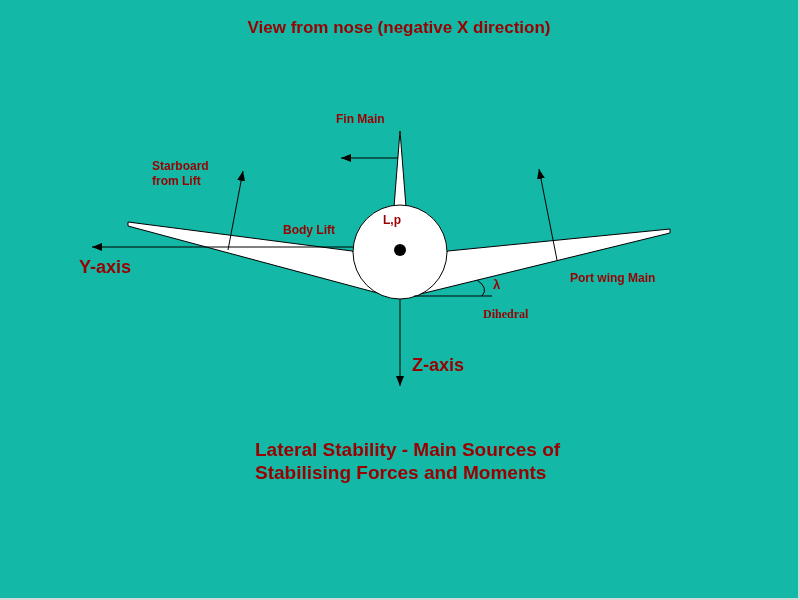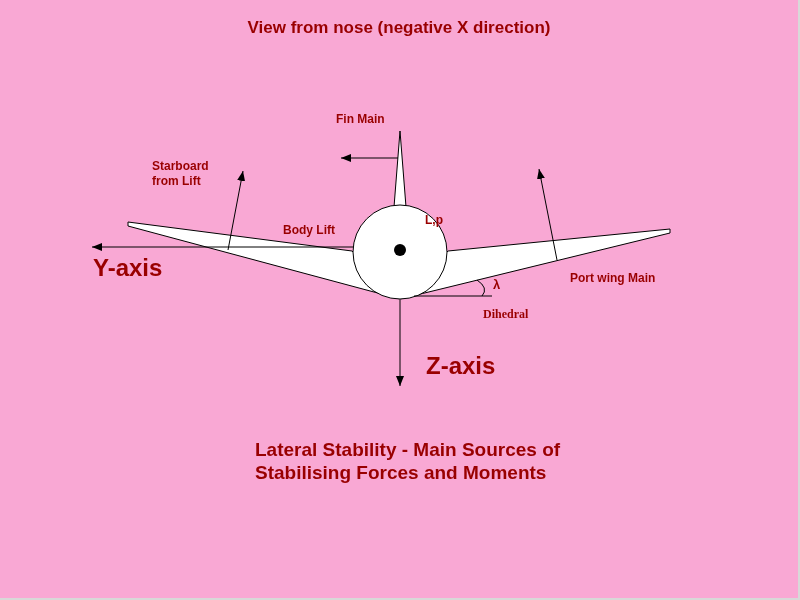--- a/index.html
+++ b/index.html
@@ -5,21 +5,21 @@
   html, body {
     margin: 0;
     padding: 0;
     background: #ffffff;
     font-family: "Liberation Sans", sans-serif;
   }
   #page {
     position: relative;
     width: 800px;
     height: 600px;
-    background: #f9a8d4;
+    background: #14b8a6;
     overflow: hidden;
     border-right: 2px solid #d8d8d8;
     border-bottom: 2px solid #d8d8d8;
     box-sizing: border-box;
   }
   .lbl {
     position: absolute;
     color: #990000;
     font-weight: bold;
     font-size: 12px;
@@ -34,22 +34,21 @@
     text-align: center;
     color: #990000;
     font-weight: bold;
     font-size: 17px;
   }
   #starboard-label {
     white-space: normal;
     width: 78px;
   }
   .axis-lbl {
-    font-size: 24px;
-    margin-left: 14px;
+    font-size: 18px;
   }
   #lambda-label {
     font-size: 13px;
   }
   #caption {
     position: absolute;
     left: 255px;
     top: 438px;
     color: #990000;
     font-weight: bold;
@@ -94,21 +93,21 @@
 
     <circle cx="400" cy="250" r="6" fill="#000000"></circle>
   </svg>
 
   <div class="lbl" style="left:336px; top:112px;">Fin Main</div>
 
   <div class="lbl" id="starboard-label" style="left:152px; top:159px;">Starboard from Lift</div>
 
   <div class="lbl" style="left:283px; top:223px;">Body Lift</div>
 
-  <div class="lbl" style="left:383px; top:213px;margin-left:42px;">L,p</div>
+  <div class="lbl" style="left:383px; top:213px;">L,p</div>
 
   <div class="lbl axis-lbl" style="left:79px; top:260px;">Y-axis</div>
 
   <div class="lbl" style="left:570px; top:271px;">Port wing Main</div>
 
   <div class="lbl" id="lambda-label" style="left:493px; top:277px;">λ</div>
 
   <div class="lbl" style="left:483px; top:307px;font-family:Liberation Serif, serif;">Dihedral</div>
 
   <div class="lbl axis-lbl" style="left:412px; top:358px;">Z-axis</div>

